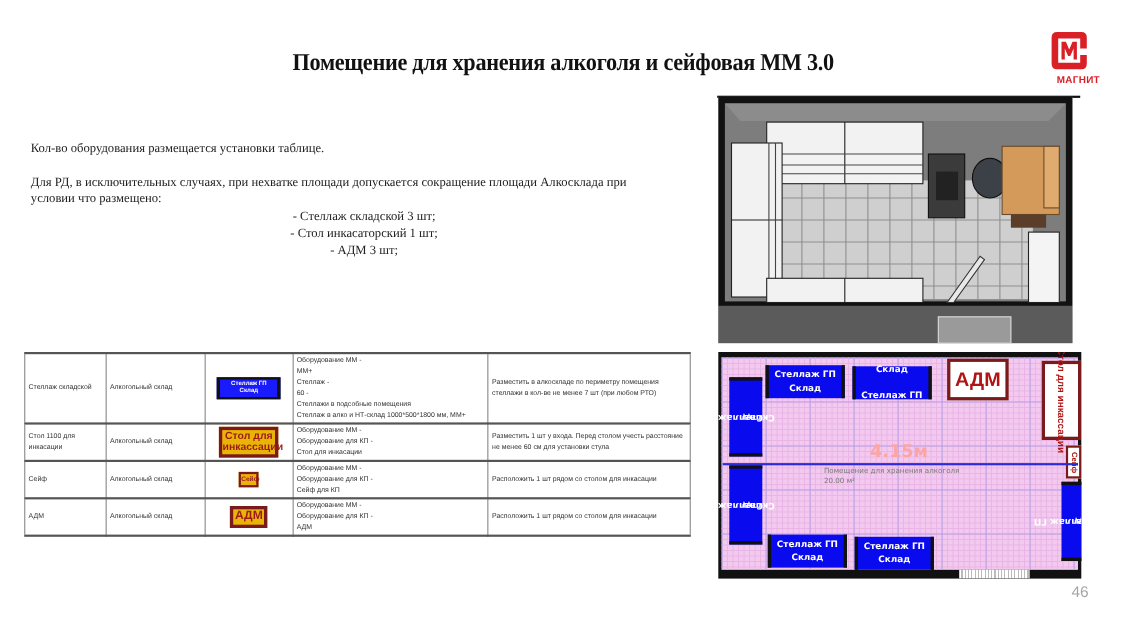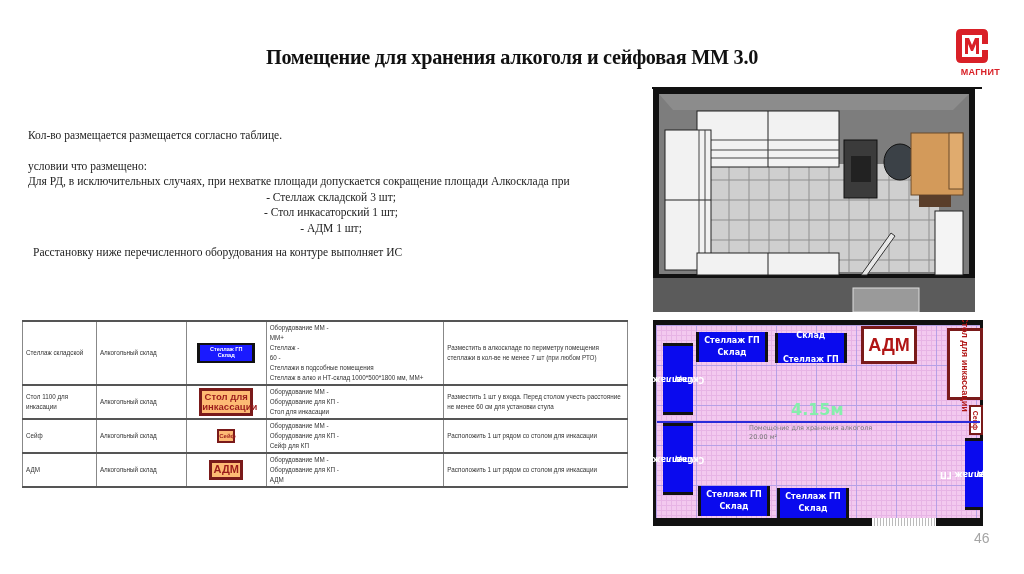--- a/index.html
+++ b/index.html
@@ -22,21 +22,21 @@
   .body-text .note { margin-top: 9px; padding-left: 5px; }
 
   table.equip { position: absolute; left: 22px; top: 320px; width: 606px; border-collapse: collapse;
     font-family: "Liberation Sans", sans-serif; font-size: 6.3px; color: #333; }
   table.equip td { border: 1px solid #888; padding: 1px 3px; vertical-align: middle; line-height: 10px; }
   table.equip tr { border-top: 2px solid #555; }
   table.equip tr:last-child { border-bottom: 2px solid #555; }
   .c1 { width: 74px; } .c2 { width: 90px; } .c3 { width: 80px; text-align: center; } .c4 { width: 178px; } .c5 { width: 184px; }
   .icon-box { display: inline-block; font-family: "Liberation Sans", sans-serif; font-weight: bold; text-align: center; line-height: 1.05; }
   .ib-blue { background: #1a1aff; color: #fff; border: 2px solid #111; border-left-width: 3px; border-right-width: 3px; width: 58px; padding: 2px 0; font-size: 5.5px; }
-  .ib-red { background: #fdba74; color: #9b1b1b; border: 3px solid #7a1a1a; font-family: "Liberation Sans Narrow", "Liberation Sans", sans-serif; }
+  .ib-red { background: #eab308; color: #9b1b1b; border: 3px solid #7a1a1a; font-family: "Liberation Sans Narrow", "Liberation Sans", sans-serif; }
   .ib-stol { width: 54px; font-size: 9.5px; padding: 1px 0; }
   .ib-seif { width: 18px; font-size: 6px; padding: 2px 0; border-width: 2px; }
   .ib-adm { width: 34px; font-size: 11px; padding: 1px 0; }
 
   .render3d { position: absolute; left: 653px; top: 88px; width: 322px; height: 224px; background: #5a5a5a; overflow: hidden; }
   .plan { position: absolute; left: 653px; top: 320px; width: 330px; height: 206px; background: #111; overflow: hidden; }
   .plan-floor { position: absolute; left: 3px; top: 5px; right: 3px; bottom: 8px;
     background-color: #f3c9ef;
     background-image:
       linear-gradient(#b7a0e6 1px, transparent 1px),
@@ -47,21 +47,21 @@
   .rack { position: absolute; background: #0a0aee; color: #fff; font-family: "DejaVu Sans", sans-serif; font-weight: bold;
     font-size: 8px; line-height: 12px; text-align: center; border-left: 3px solid #111; border-right: 3px solid #111;
     display: flex; align-items: center; justify-content: center; }
   .rack.h { width: 72px; height: 30px; }
   .rack.v { width: 30px; height: 72px; border: none; border-top: 3px solid #111; border-bottom: 3px solid #111; }
   .rack.v span { transform: rotate(-90deg); white-space: nowrap; display: block; }
   .rack.flip span { transform: rotate(180deg); display: block; }
   .wbox { position: absolute; background: #fff; border: 3px solid #7a1a1a; color: #b01515; font-family: "Liberation Sans", sans-serif;
     font-weight: bold; display: flex; align-items: center; justify-content: center; text-align: center; }
   .dim-line { position: absolute; left: 4px; right: 3px; top: 101px; height: 2px; background: #2b2bd9; }
-  .dim-label { position: absolute; left: 138px; top: 80px; font-family: "DejaVu Sans", sans-serif; font-weight: bold; font-size: 16px; color: #86efac; }
+  .dim-label { position: absolute; left: 138px; top: 80px; font-family: "DejaVu Sans", sans-serif; font-weight: bold; font-size: 16px; color: #fca5a5; }
   .room-name { position: absolute; left: 96px; top: 104px; width: 140px; text-align: left; font-family: "DejaVu Sans", sans-serif;
     font-size: 6.5px; color: #777; line-height: 9px; }
   .door { position: absolute; left: 219px; bottom: 0; width: 64px; height: 8px; background: repeating-linear-gradient(90deg, #fff 0 2px, #bbb 2px 3px); }
 
   .page-num { position: absolute; left: 974px; top: 530px; font-family: "Liberation Sans", sans-serif; font-size: 14px; color: #a5a5a5; }
 </style>
 </head>
 <body>
 
 <div class="title">Помещение для хранения алкоголя и сейфовая ММ 3.0</div>
@@ -69,28 +69,27 @@
 <div class="logo">
   <svg width="40" height="40" viewBox="0 0 40 40">
     <path d="M4 8 Q4 3 9 3 L31 3 Q36 3 36 8 L36 18 L30 18 L30 9 L10 9 L10 31 L30 31 L30 24 L36 24 L36 32 Q36 37 31 37 L9 37 Q4 37 4 32 Z" fill="#d92027"></path>
     <path d="M13 28 L13 12 L17 12 L20 19 L23 12 L27 12 L27 28 L24 28 L24 18 L21 25 L19 25 L16 18 L16 28 Z" fill="#d92027"></path>
   </svg>
   <div class="logo-text">МАГНИТ</div>
 </div>
 <div class="logo-rule"></div>
 
 <div class="body-text">
-  <p>Кол-во размещается размещается согласно таблице.</p>
+  <p>Кол-во оборудования размещается установки таблице.</p>
   <div class="gap"></div>
+  <p>Для РД, в исключительных случаях, при нехватке площади допускается сокращение площади Алкосклада при</p>
   <p>условии что размещено:</p>
-  <p>Для РД, в исключительных случаях, при нехватке площади допускается сокращение площади Алкосклада при</p>
   <p class="indent">- Стеллаж складской 3 шт;</p>
   <p class="indent">- Стол инкасаторский 1 шт;</p>
-  <p class="indent">- АДМ 1 шт;</p>
-  <p class="note">Расстановку ниже перечисленного оборудования на контуре выполняет ИС</p>
+  <p class="indent">- АДМ 3 шт;</p>
 </div>
 
 <table class="equip">
   <tbody>
       <tr style="height:64px">
     <td class="c1">Стеллаж складской</td>
     <td class="c2">Алкогольный склад</td>
     <td class="c3">
       <span class="icon-box ib-blue">
         <span>Стеллаж ГП</span><br>

